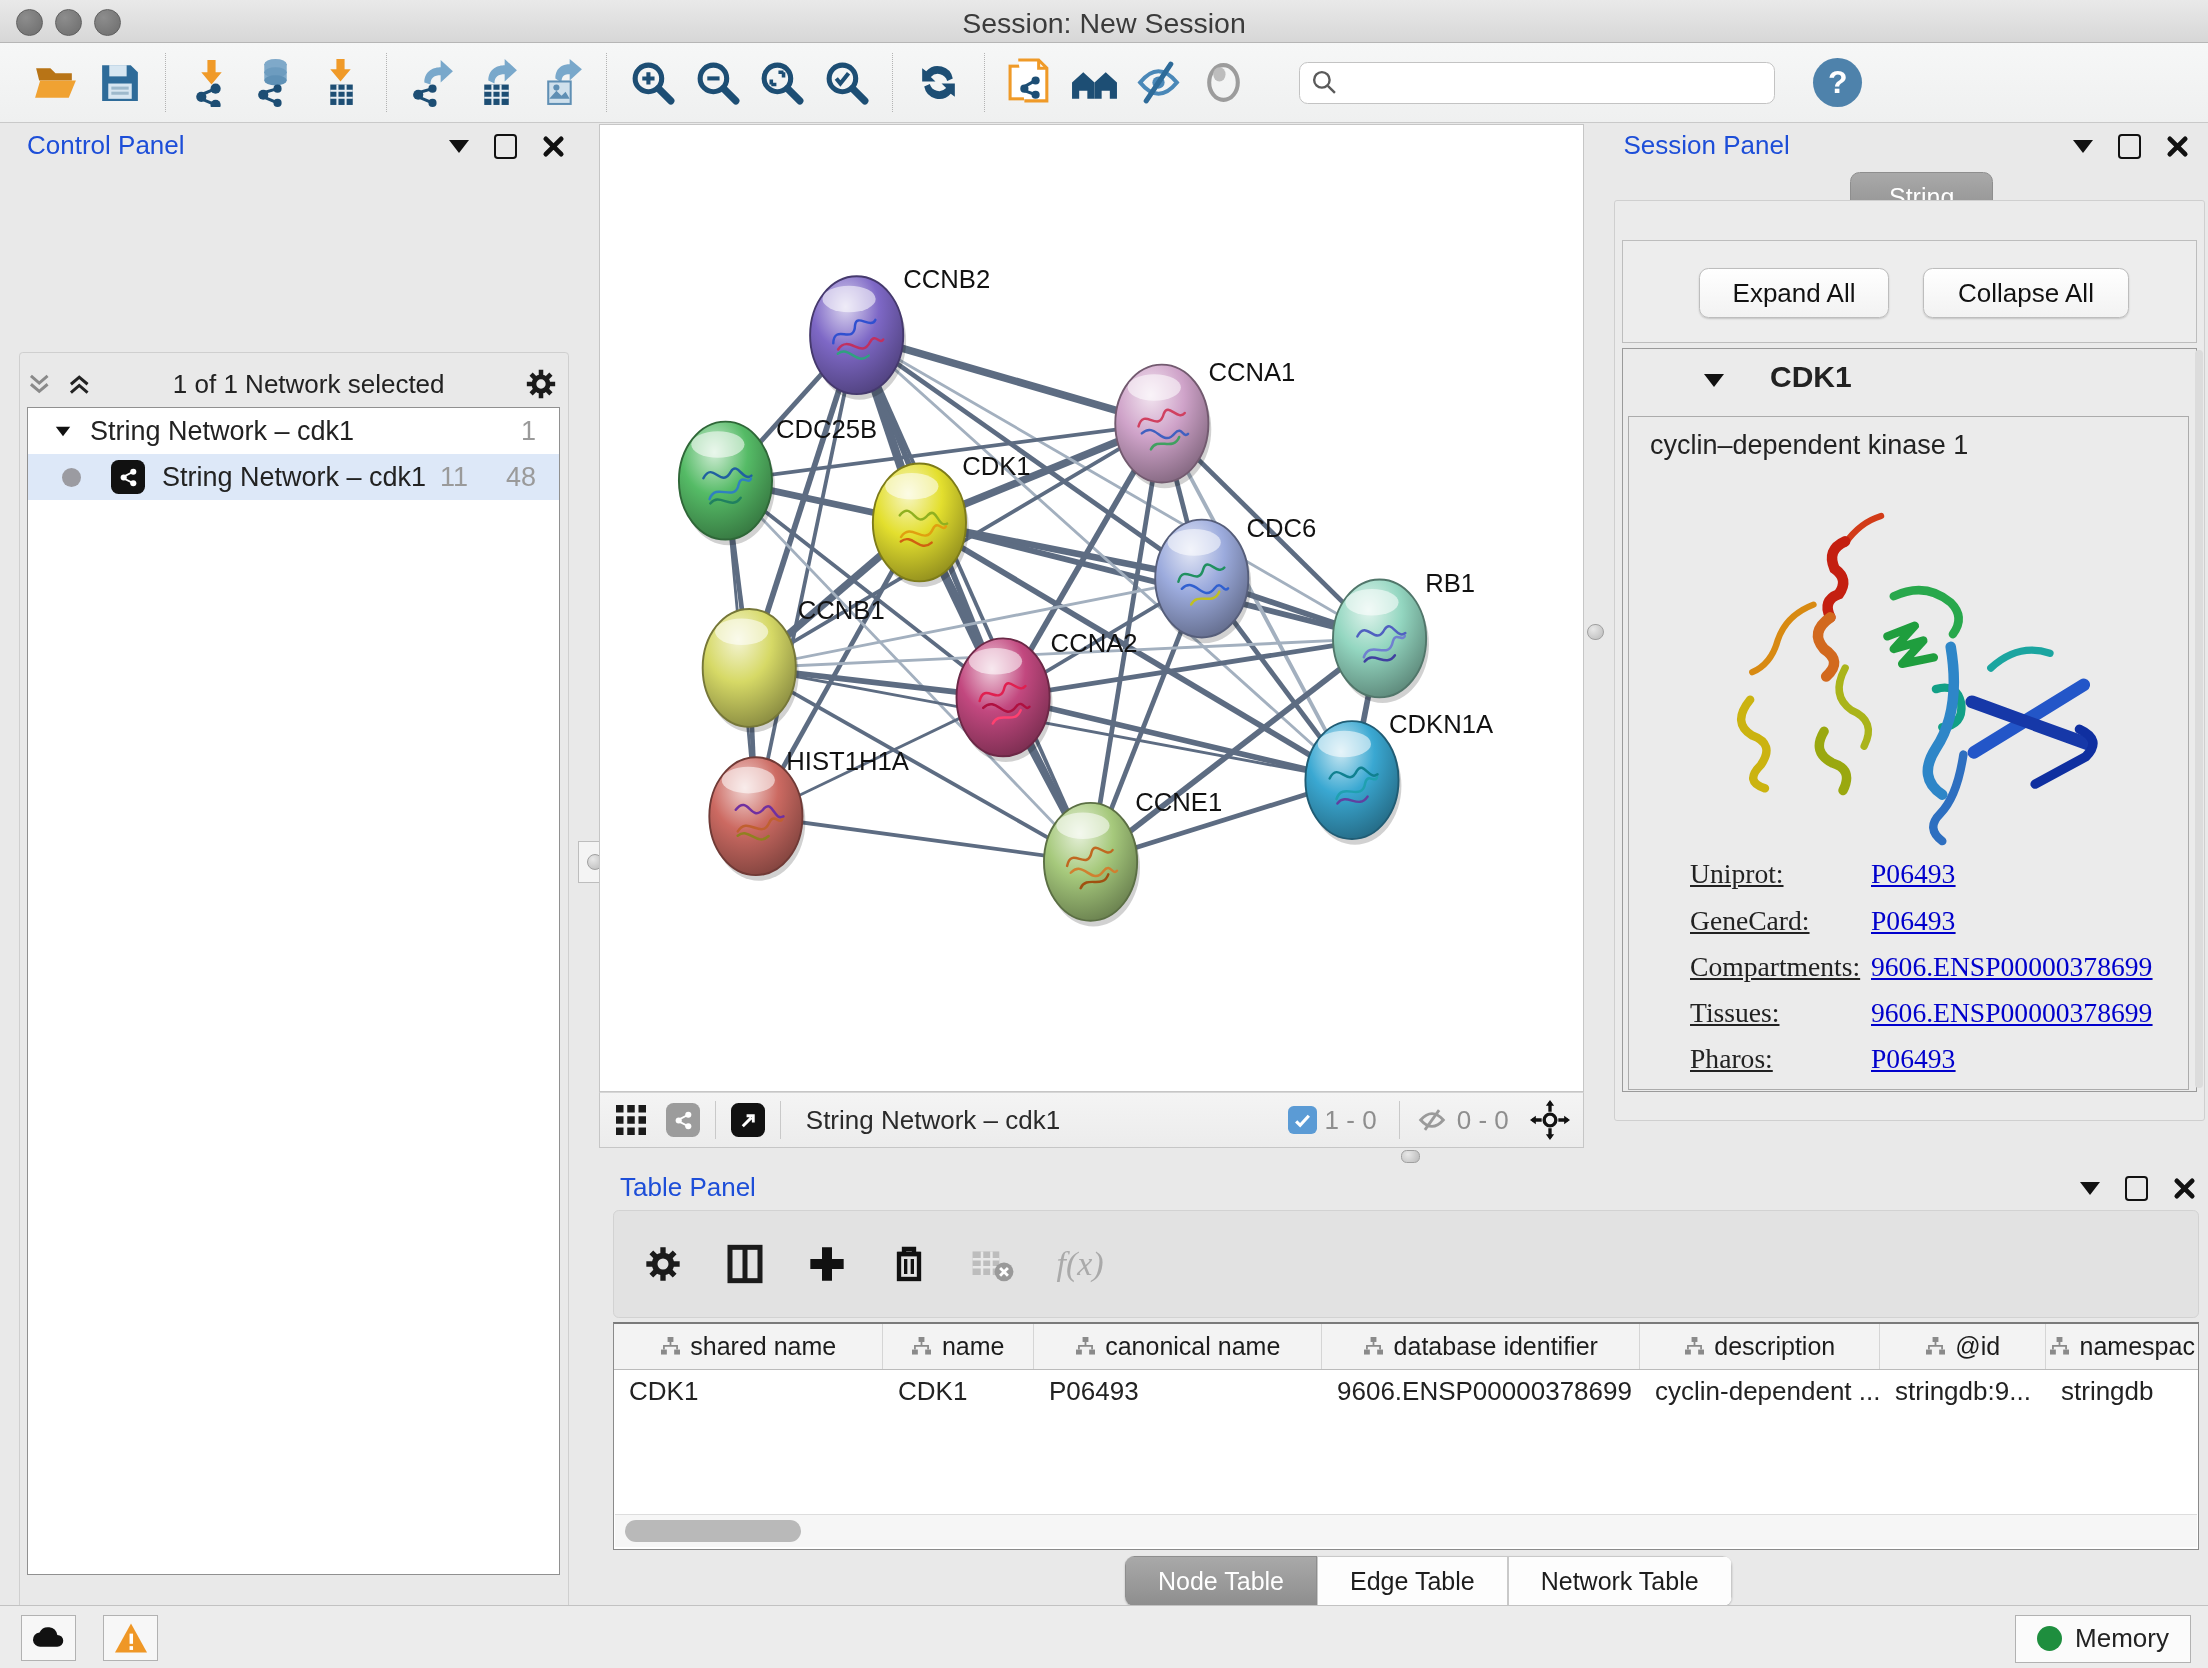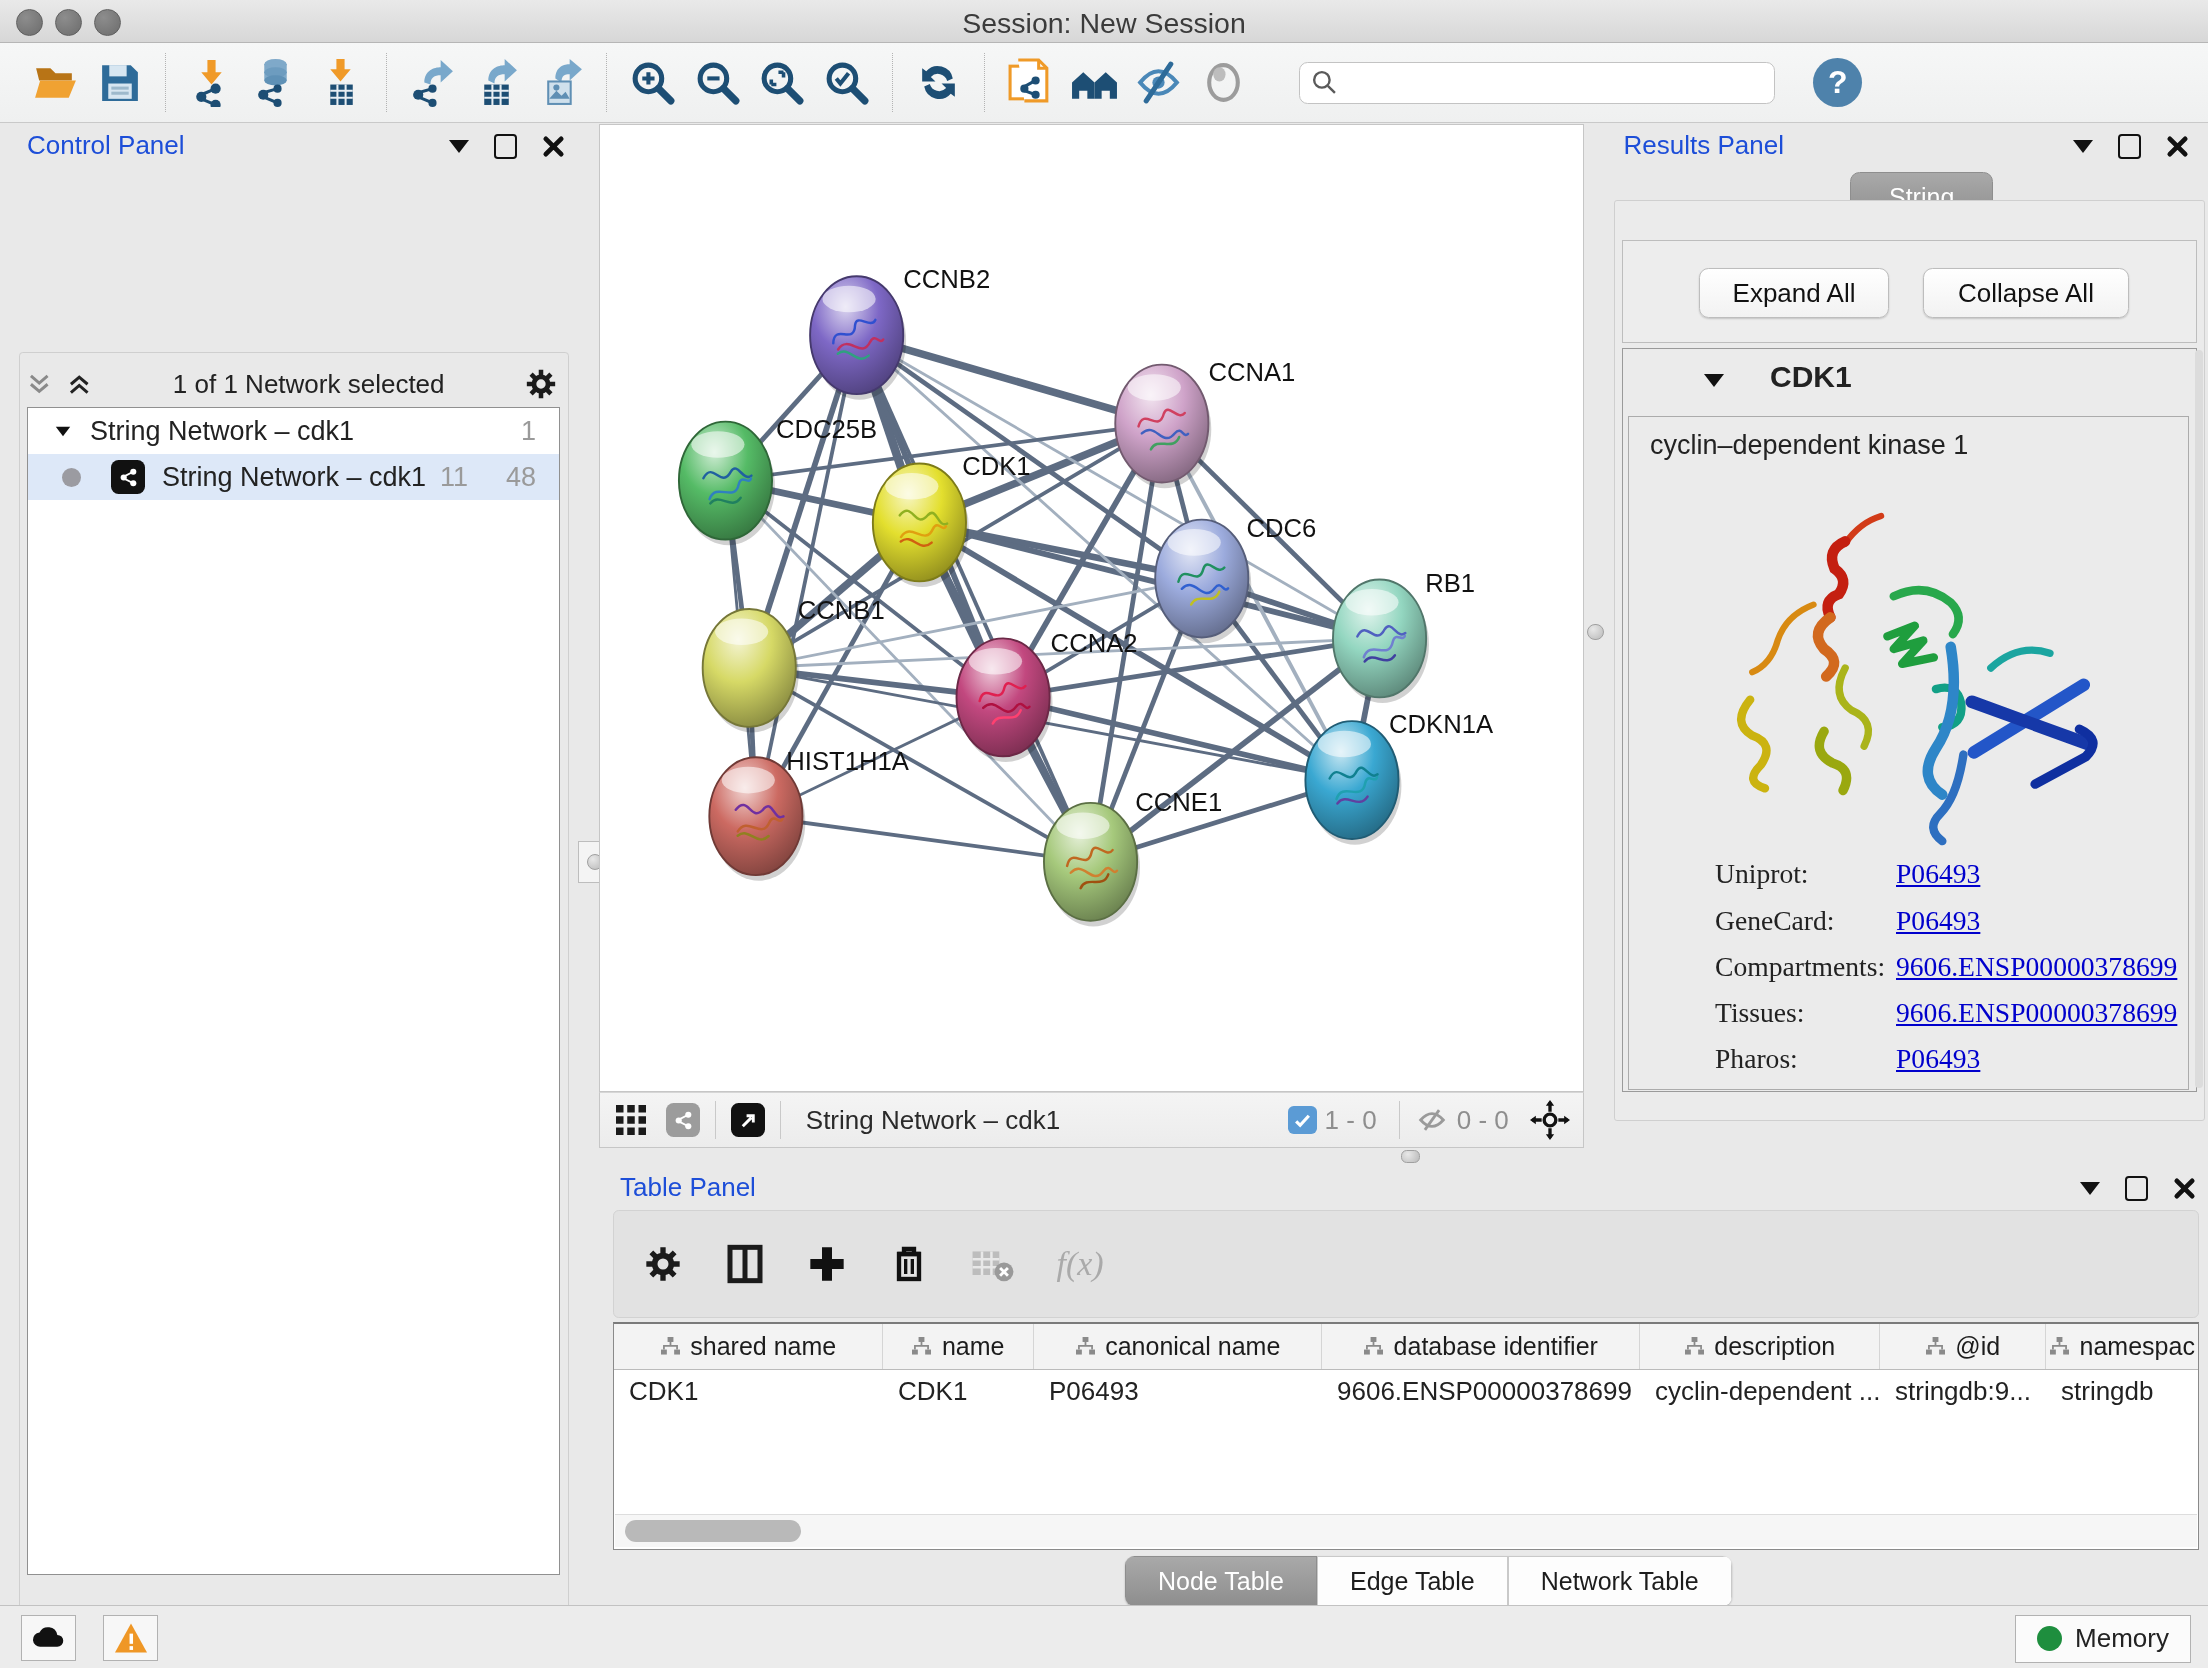--- a/index.html
+++ b/index.html
@@ -575,21 +575,21 @@
           <path d="M24 3v11M24 34v11M3 24h11M34 24h11"></path>
         </g>
         <g fill="#111">
           <path d="M24 0l5 7h-10zM24 48l5-7h-10zM0 24l7-5v10zM48 24l-7-5v10z"></path>
         </g>
       </svg>
   </span>
 </div>
 
 <div class="abs" style="left:1595px;top:124px;width:613px;height:1037px;">
-  <span class="panel-title abs" style="left:28.5px;top:5.7px;">Results Panel</span>
+  <span class="panel-title abs" style="left:28.5px;top:5.7px;">Session Panel</span>
   <span class="panel-ctrls" style="right:19px;top:9.5px;">
     <span class="tri-down"></span>
     <span class="float-box"></span>
     <svg width="23" height="23" viewBox="0 0 24 24">
         <path d="M4 4l16 16M20 4L4 20" stroke="#111" stroke-width="5" stroke-linecap="round"></path>
       </svg>
   </span>
   <div class="tab active abs" style="left:255px;top:48px;border-radius:9.5px;padding:0 38px;">String</div>
 </div>
 <div class="abs rp-outer"></div>
@@ -616,21 +616,21 @@
       <path d="M196,112 q30,-14 54,6 q14,14 2,30" stroke="#28a84c" stroke-width="8"></path>
       <path d="M236,200 q20,-6 24,14 q2,20 -18,22" stroke="#12a086" stroke-width="8"></path>
       <path d="M250,160 q10,60 -14,96 q-18,28 6,44" stroke="#2e86c8" stroke-width="10"></path>
       <path d="M262,262 q-6,40 -22,56 q-14,14 2,26" stroke="#2e6fc0" stroke-width="8"></path>
       <path d="M272,260 L376,196" stroke="#2356c8" stroke-width="12"></path>
       <path d="M270,212 L380,252" stroke="#1638a8" stroke-width="12"></path>
       <path d="M372,238 q22,10 6,26 l-48,26" stroke="#0f2fa0" stroke-width="9"></path>
       <path d="M288,180 q26,-24 56,-14" stroke="#1ba5a0" stroke-width="7"></path>
     </g>
   </svg>
-  <div id="xl-rows" class="serif" style="margin-left:86px;">
+  <div id="xl-rows" class="serif" style="margin-left:61px;text-decoration:underline;">
       <div class="xl-row">
         <span class="xl-label">Uniprot:</span>
         <span class="xlink">P06493</span>
       </div>
       <div class="xl-row">
         <span class="xl-label">GeneCard:</span>
         <span class="xlink">P06493</span>
       </div>
       <div class="xl-row">
         <span class="xl-label">Compartments:</span>

